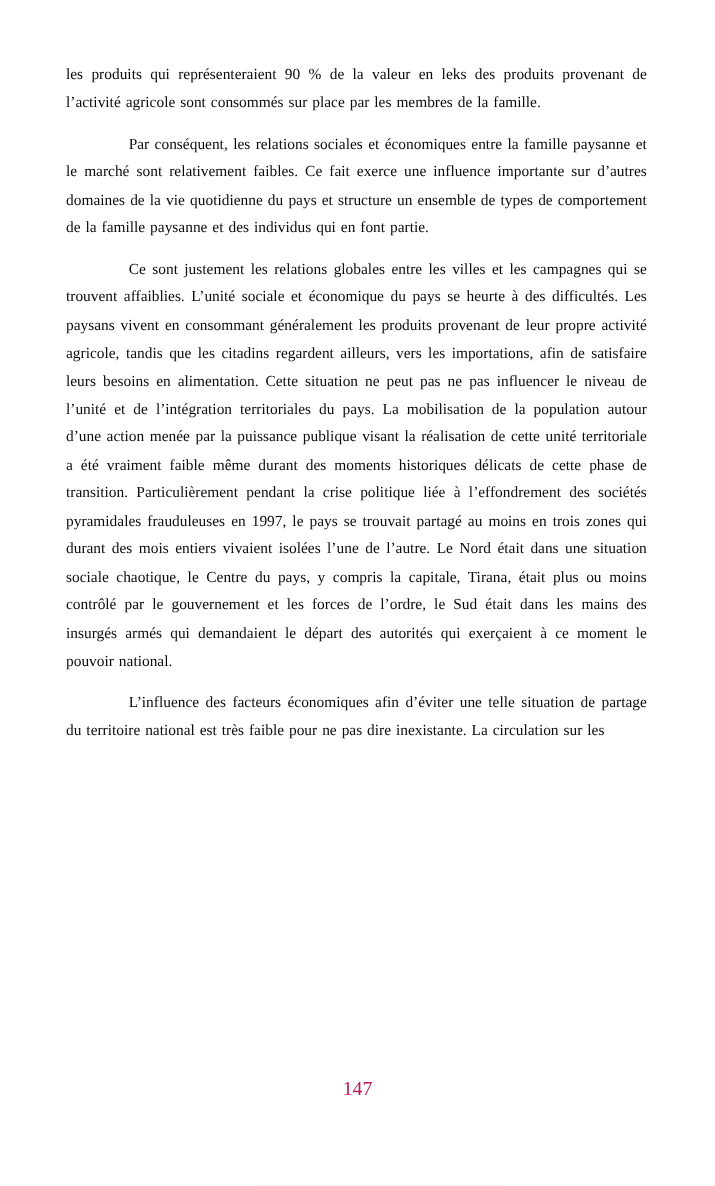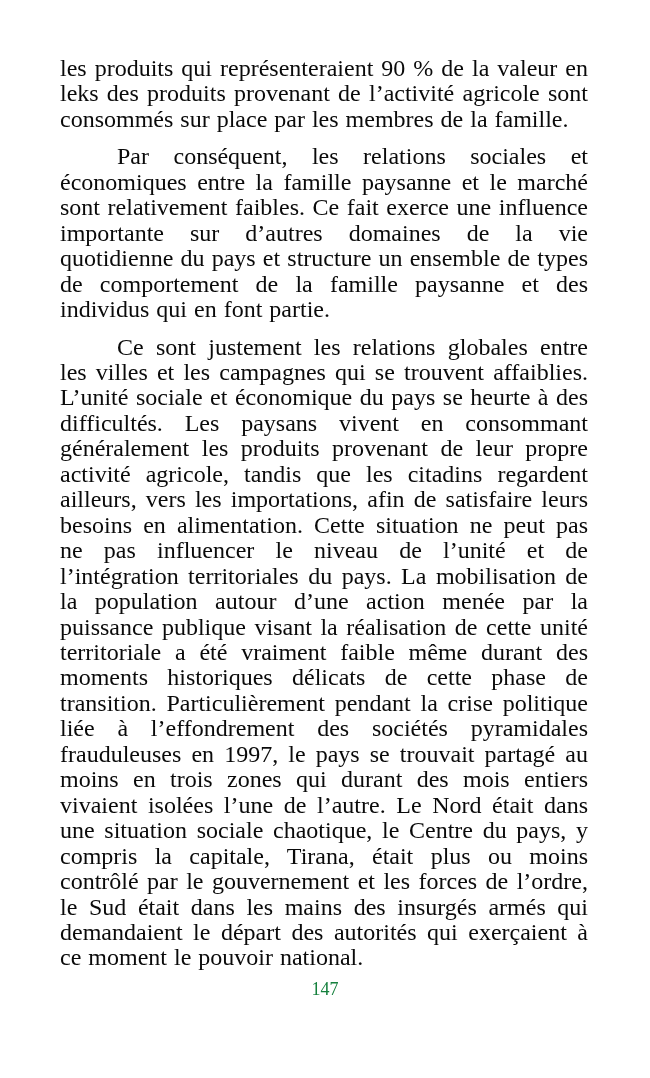--- a/index.html
+++ b/index.html
@@ -19,42 +19,43 @@
     box-sizing: border-box;
   }
   .text-block {
     position: absolute;
     top: 56px;
     left: 60px;
     width: 528px;
   }
   .para {
     margin: 0;
-    font-size: 24px;
+    font-size: 14px;
     line-height: 25.45px;
     text-align: justify;
     word-spacing: 1px;
   }
   .para.indented {
     text-indent: 57px;
     margin-top: 12px;
   }
   .page-number {
     position: absolute;
     left: 0;
     right: 0;
     bottom: 78px;
     text-align: center;
     font-size: 18px;
-    color: #15803d;
+    color: #be185d;
   }
 </style>
 </head>
 <body>
 
 <div class="page">
   <div class="text-block">
     <p class="para">les produits qui représenteraient 90 % de la valeur en leks des produits provenant de l’activité agricole sont consommés sur place par les membres de la famille.</p>
     <p class="para indented">Par conséquent, les relations sociales et économiques entre la famille paysanne et le marché sont relativement faibles. Ce fait exerce une influence importante sur d’autres domaines de la vie quotidienne du pays et structure un ensemble de types de comportement de la famille paysanne et des individus qui en font partie.</p>
     <p class="para indented">Ce sont justement les relations globales entre les villes et les campagnes qui se trouvent affaiblies. L’unité sociale et économique du pays se heurte à des difficultés. Les paysans vivent en consommant généralement les produits provenant de leur propre activité agricole, tandis que les citadins regardent ailleurs, vers les importations, afin de satisfaire leurs besoins en alimentation. Cette situation ne peut pas ne pas influencer le niveau de l’unité et de l’intégration territoriales du pays. La mobilisation de la population autour d’une action menée par la puissance publique visant la réalisation de cette unité territoriale a été vraiment faible même durant des moments historiques délicats de cette phase de transition. Particulièrement pendant la crise politique liée à l’effondrement des sociétés pyramidales frauduleuses en 1997, le pays se trouvait partagé au moins en trois zones qui durant des mois entiers vivaient isolées l’une de l’autre. Le Nord était dans une situation sociale chaotique, le Centre du pays, y compris la capitale, Tirana, était plus ou moins contrôlé par le gouvernement et les forces de l’ordre, le Sud était dans les mains des insurgés armés qui demandaient le départ des autorités qui exerçaient à ce moment le pouvoir national.</p>
+    <p class="para indented">L’influence des facteurs économiques afin d’éviter une telle situation de partage du territoire national est très faible pour ne pas dire inexistante. La circulation sur les</p>
   </div>
   <div class="page-number">147</div>
 </div>
 
 </body></html>

